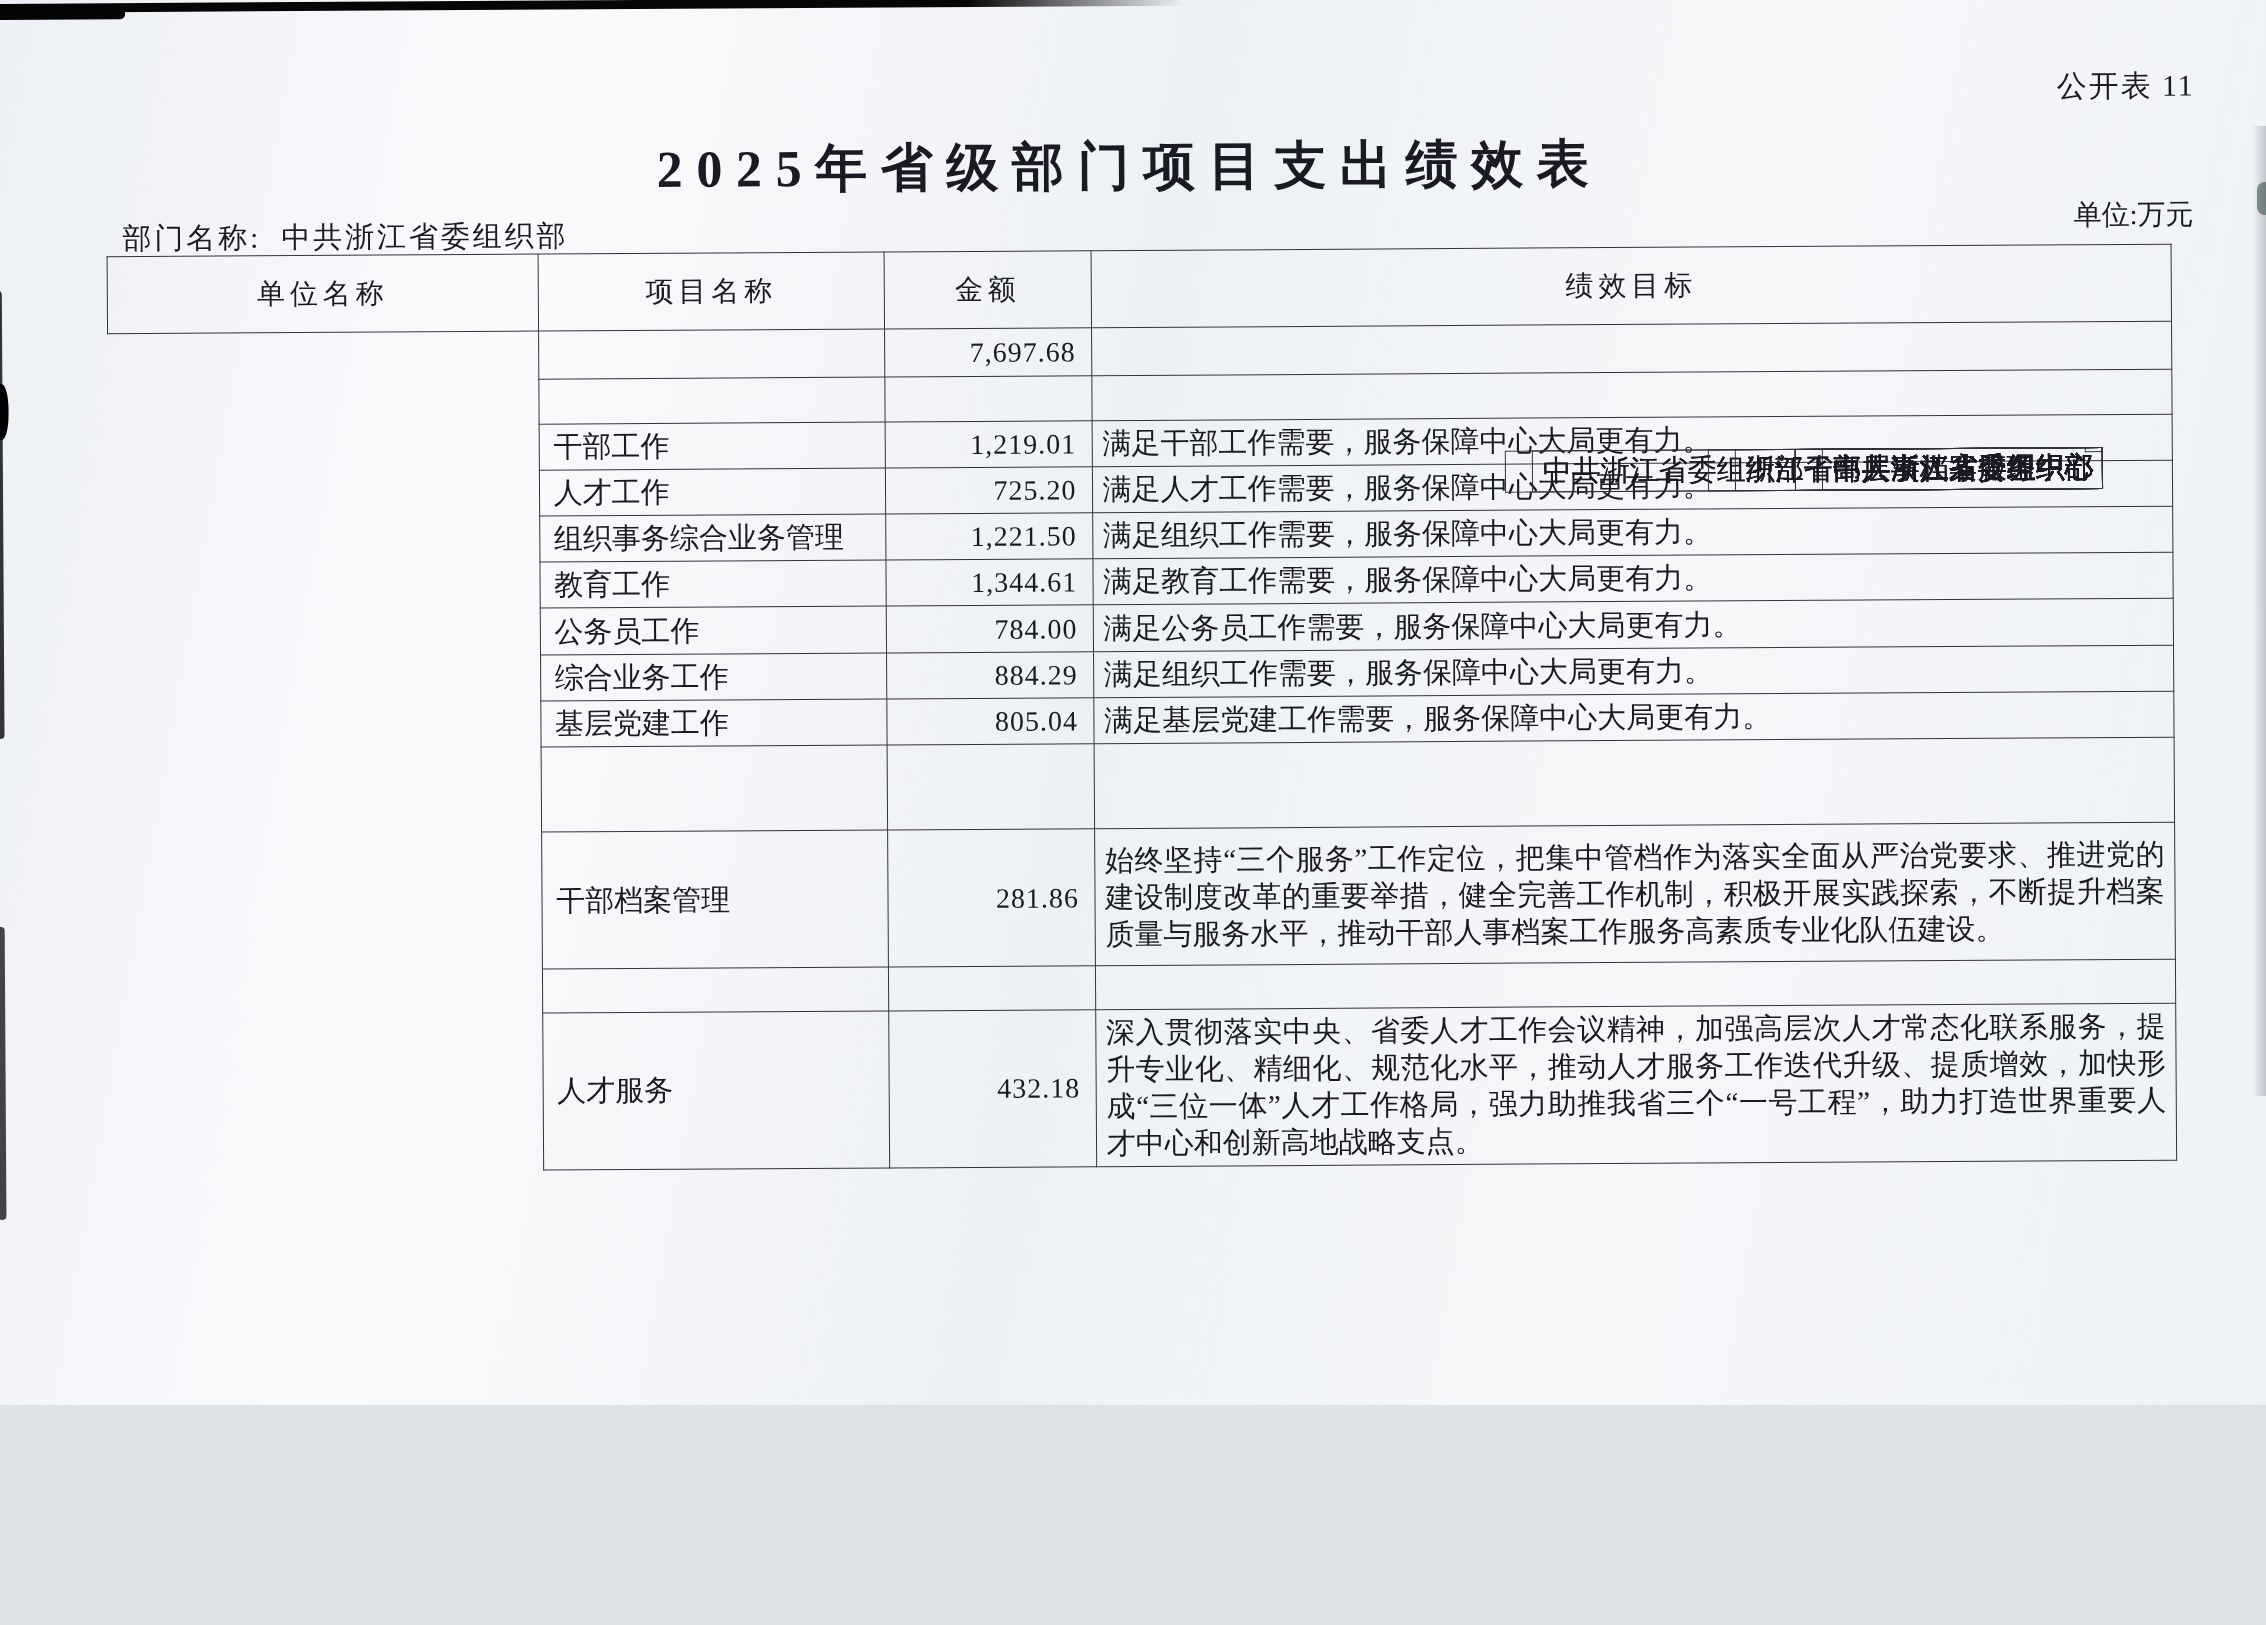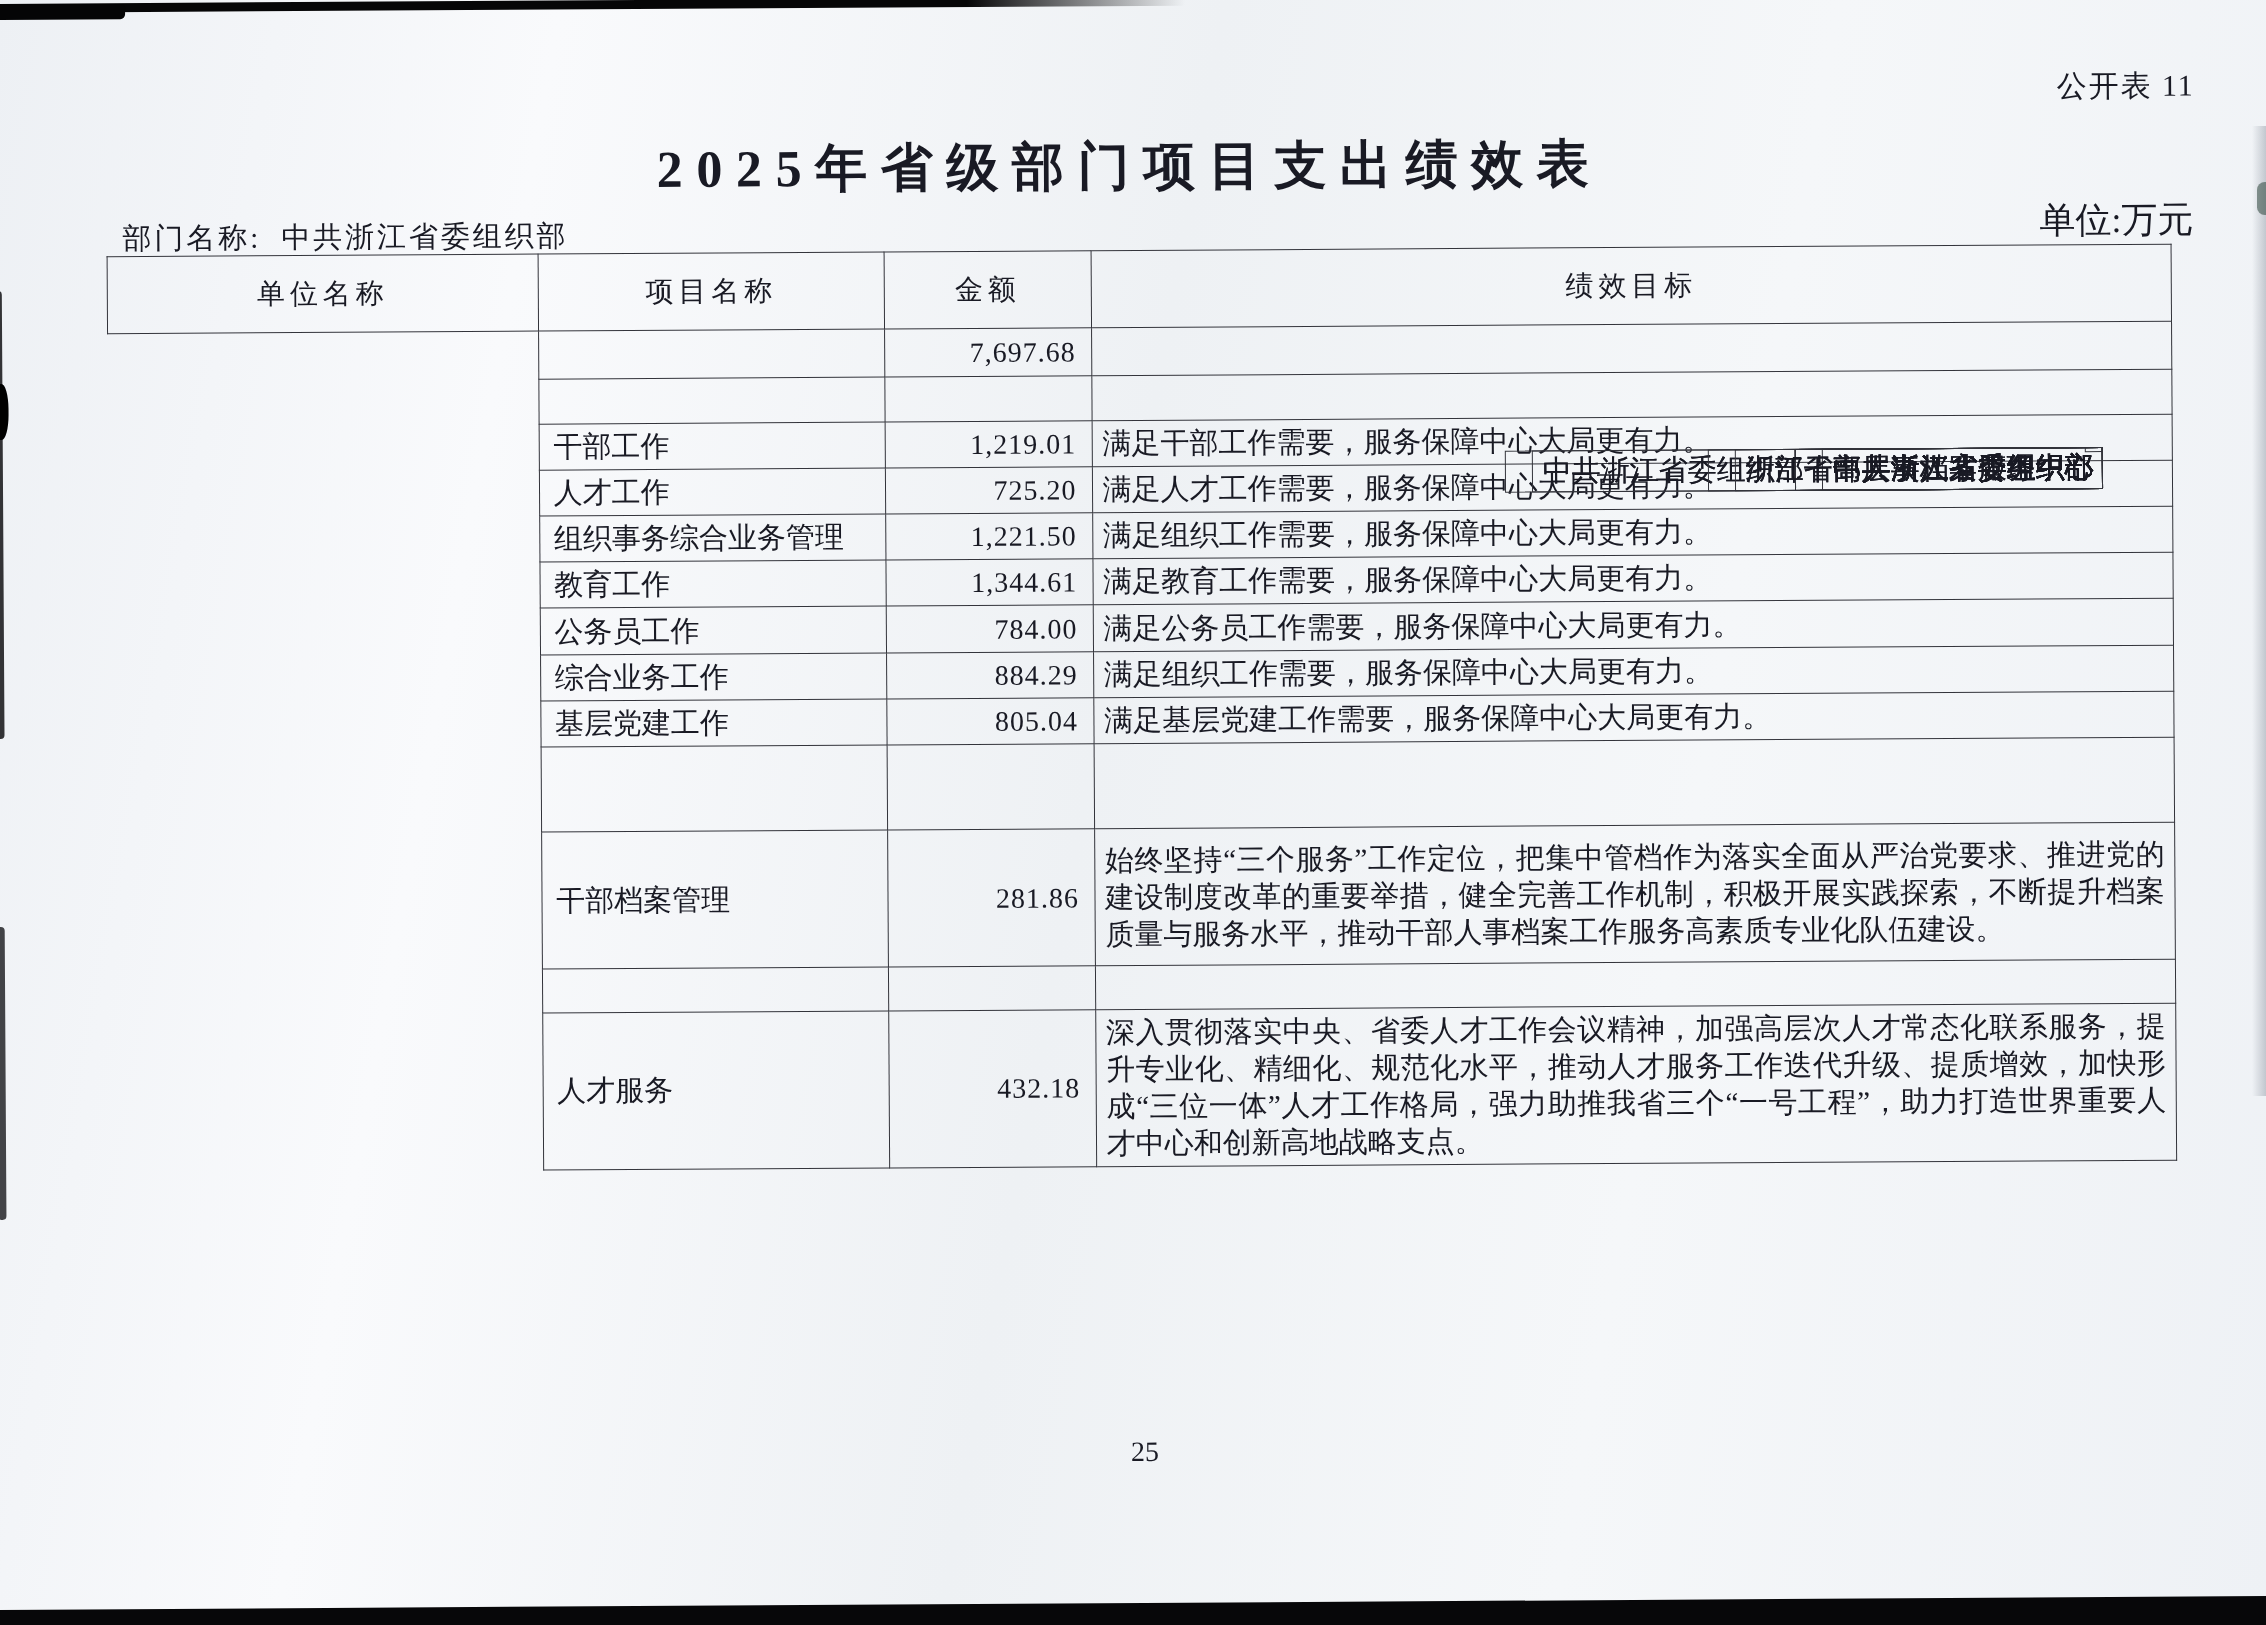--- a/index.html
+++ b/index.html
@@ -1,31 +1,31 @@
 <!DOCTYPE html>
 <html><head>
 <meta charset="utf-8">
 <style>
   html,body{margin:0;padding:0;}
   body{
     width:2267px;height:1625px;overflow:hidden;background:#dfe3e8;
     font-family:"Liberation Serif","DejaVu Serif",serif;
   }
   .scan{
-    position:relative;width:2267px;height:1625px;overflow:hidden;
+    position:relative;width:2267px;height:1405px;overflow:hidden;
     background:linear-gradient(100deg,#edf0f4 0%,#f9fafc 22%,#eef1f4 48%,#f5f7f9 72%,#eef1f5 100%);
     color:#191a24;
   }
   .tilt{position:absolute;left:0;top:0;width:2267px;height:1625px;transform:rotate(-0.35deg);transform-origin:50% 50%;}
 
   .doc-label{position:absolute;top:72px;right:68px;font-size:30px;letter-spacing:1.9px;}
   .title{position:absolute;top:132px;left:0;width:100%;margin:0;text-align:center;
          font-size:52px;font-weight:bold;letter-spacing:13.6px;}
   .dept{position:absolute;top:213px;left:126px;font-size:29px;white-space:pre;letter-spacing:2.9px;}
-  .unit{position:absolute;top:202px;right:70px;font-size:36px;}
+  .unit{position:absolute;top:202px;right:70px;font-size:28px;}
 
   table.perf{position:absolute;left:110px;top:250px;width:2065px;border-collapse:collapse;table-layout:fixed;}
   .perf th,.perf td{border:1.9px solid #33343b;font-weight:normal;overflow:hidden;}
   .perf th{height:74px;font-size:28px;text-align:center;vertical-align:middle;letter-spacing:4.9px;}
   .perf td{font-size:29px;vertical-align:middle;line-height:37px;padding:1.9px 7.8px;}
   .perf td.unit{text-indent:29px;}
   .perf tr.group td.unit{text-indent:1.9px;}
   .perf td.project{padding-left:13.6px;}
   .perf td.amount{text-align:right;padding-right:15.5px;font-size:28px;letter-spacing:1px;}
   .perf td.goal{padding:3.9px 9.7px;text-align:justify;line-height:37px;}

